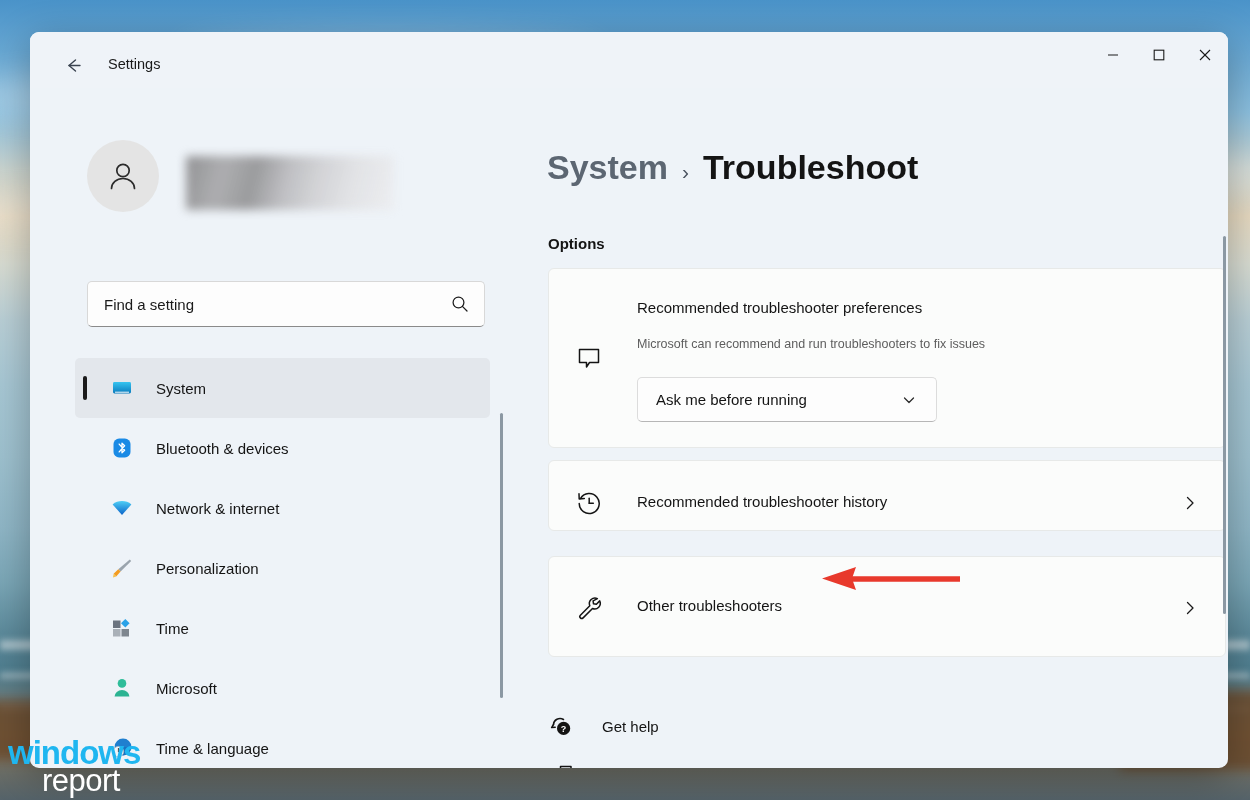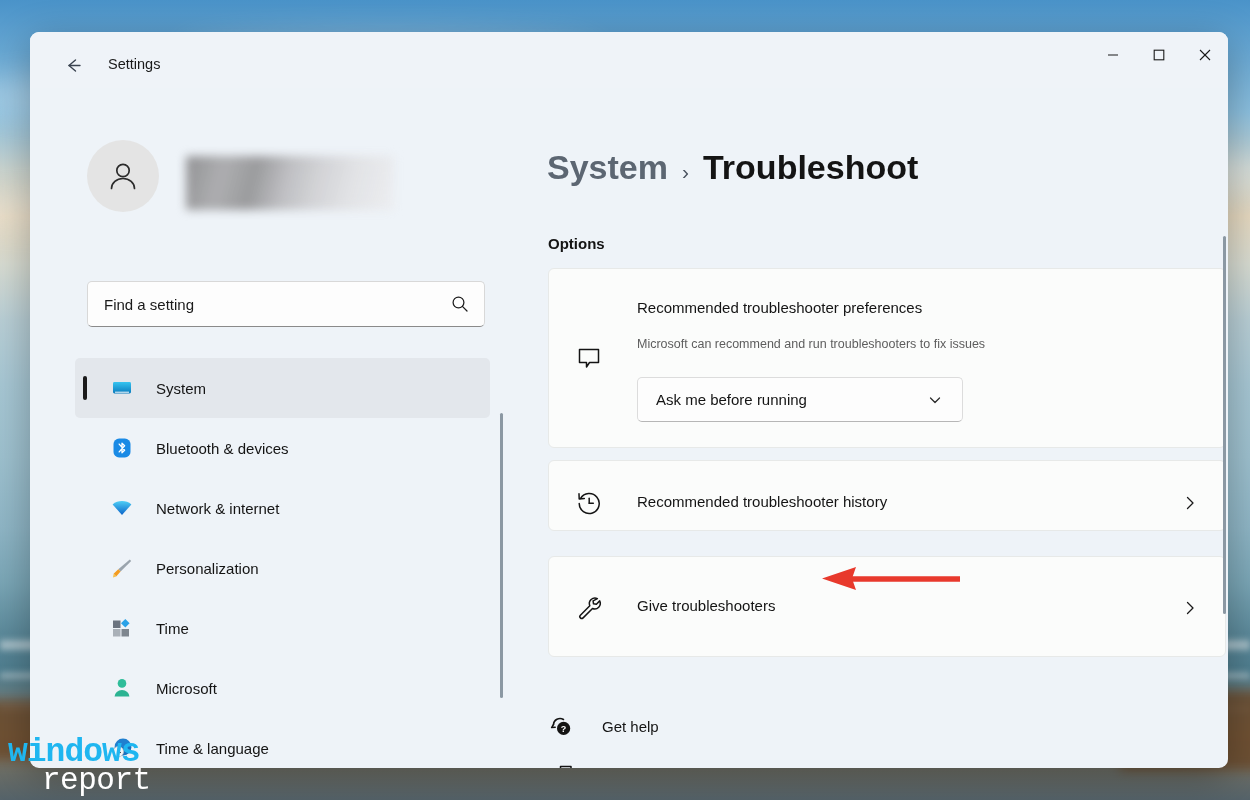--- a/index.html
+++ b/index.html
@@ -51,21 +51,21 @@
     opacity: .85;
   }
 
   
   #watermark {
     position: absolute;
     left: 8px; top: 736px;
     width: 200px; height: 60px;
     z-index: 40;
     line-height: 1;
-    font-family: Liberation Mono, monospace;
+    font-family: Liberation Sans, sans-serif;
   }
   #watermark .wm1 {
     display: block;
     font-size: 33px; font-weight: 700;
     color: #1fb6f0;
     letter-spacing: -1px;
   }
   #watermark .wm2 {
     display: block;
     font-size: 31px; font-weight: 400;
@@ -276,21 +276,21 @@
     width: 18px; height: 18px;
     display: flex; align-items: center; justify-content: center;
     cursor: pointer;
   }
   #card-history .chevron { top: 33px; }
   #card-other .chevron   { top: 42px; }
 
   #pref-dropdown {
     position: absolute;
     left: 88px; top: 108px;
-    width: 326px; height: 45px;
+    width: 300px; height: 45px;
     background: #fdfdfd;
     border: 1px solid #dcdcdc;
     border-bottom: 1.3px solid #b6b6b6;
     border-radius: 5px;
     display: flex; align-items: center;
     cursor: pointer;
   }
   #pref-dropdown-label {
     margin-left: 18px;
     font-size: 15px; color: #141414;
@@ -546,21 +546,21 @@
         </svg>
       </span>
     </div>
 
     <div class="card" id="card-other">
       <span class="card-icon">
         <svg width="28" height="28" viewBox="0 0 28 28">
           <path d="M22.4 4.6 a5.6 5.6 0 0 0-7.6 7.2 L5.4 21.2 a1.9 1.9 0 0 0 2.7 2.7 l9.4-9.4 a5.6 5.6 0 0 0 7.2-7.6 l-3.3 3.3 -2.9-0.4 -0.4-2.9 Z" fill="none" stroke="#141414" stroke-width="1.5" stroke-linejoin="round"></path>
         </svg>
       </span>
-      <div class="card-title">Give troubleshooters</div>
+      <div class="card-title">Other troubleshooters</div>
       <span class="chevron">
         <svg width="16" height="16" viewBox="0 0 16 16">
           <path d="M5.5 2.5 L11 8 L5.5 13.5" fill="none" stroke="#1a1a1a" stroke-width="1.3" stroke-linecap="round" stroke-linejoin="round"></path>
         </svg>
       </span>
     </div>
 
     <div class="help-link" id="link-gethelp">
       <span class="help-icon">
         <svg width="24" height="24" viewBox="0 0 24 24">

